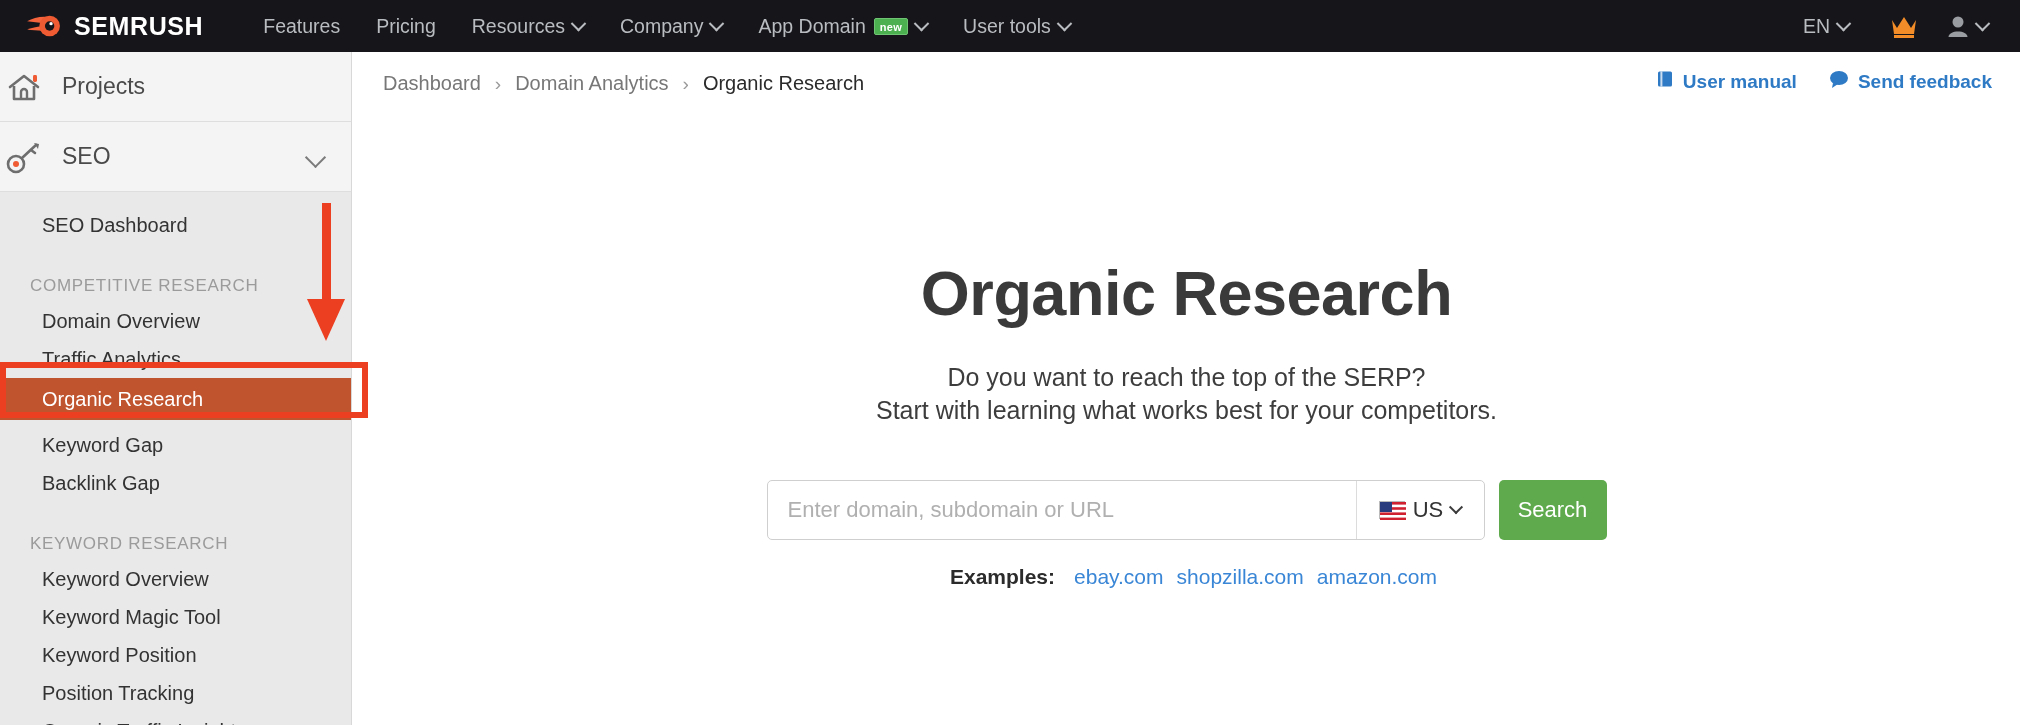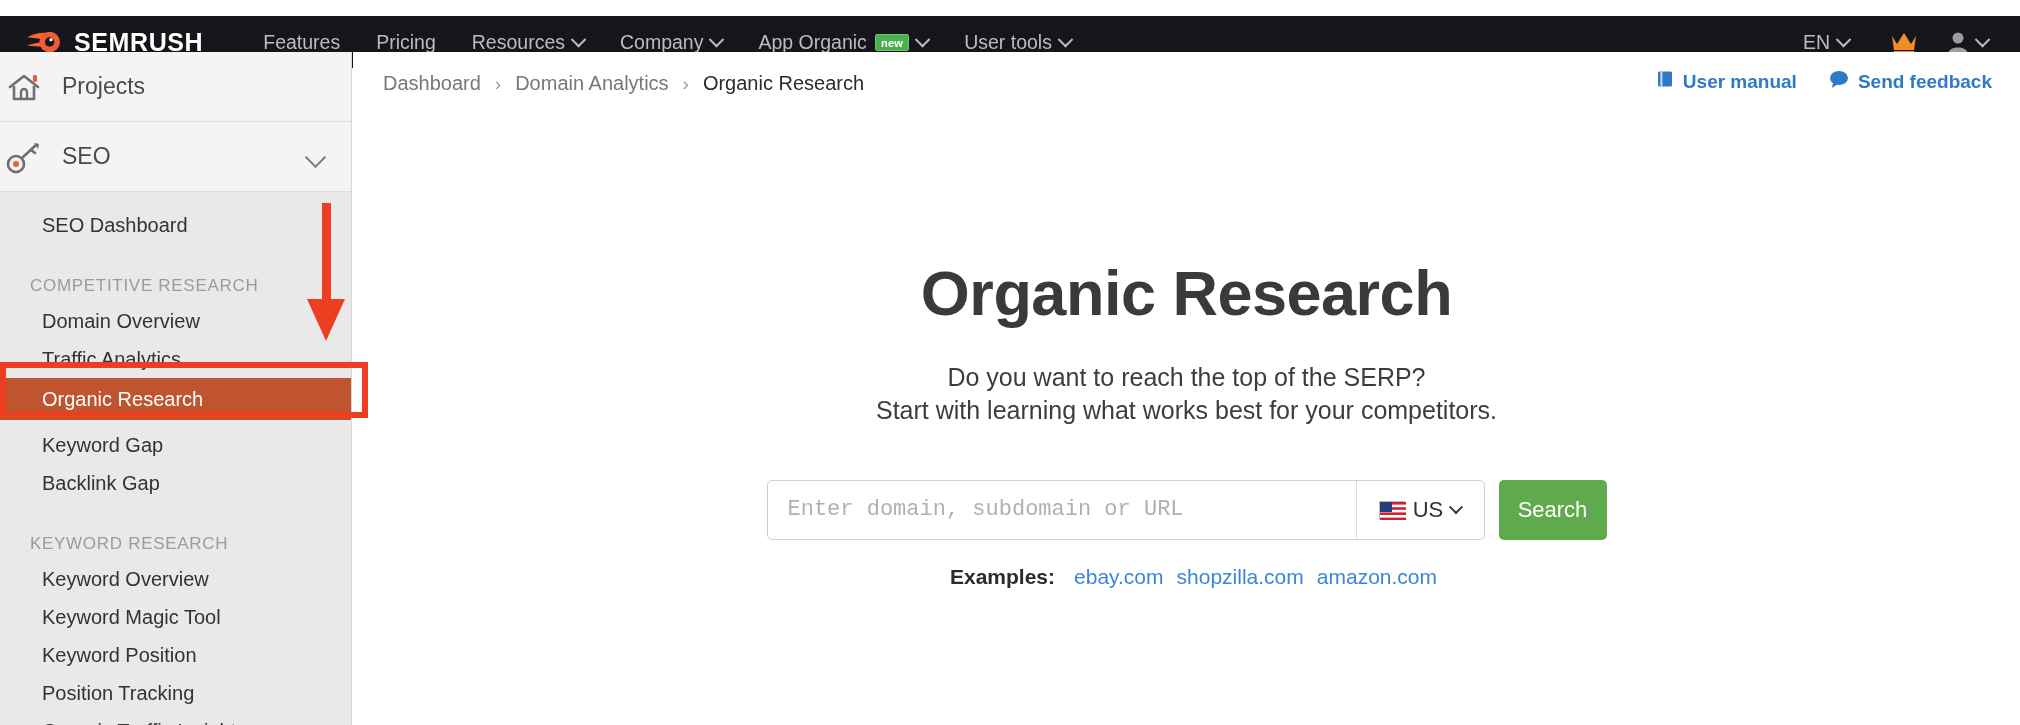--- a/index.html
+++ b/index.html
@@ -5,21 +5,21 @@
   * { box-sizing: border-box; margin: 0; padding: 0; }
   html, body {
     width: 2020px; height: 725px;
     background: #ffffff;
     font-family: "Liberation Sans", sans-serif;
     overflow: hidden;
   }
 
   
   .topnav {
-    position: absolute; left: 0; top: 16px;
+    position: absolute; left: 0; top: 0;
     width: 2020px; height: 52px;
     background: #16161a;
     display: flex; align-items: center;
   }
   .brand {
     display: flex; align-items: center;
     margin-left: 25px; margin-right: 42px;
   }
   .brand-logo { width: 38px; height: 30px; margin-right: 11px; }
   .brand-name {
@@ -145,21 +145,21 @@
   }
   .searchbox {
     width: 718px; height: 60px;
     border: 1px solid #cfcfcf; border-radius: 5px;
     background: #fff; display: flex; align-items: center;
     overflow: hidden;
   }
   .searchbox input {
     flex: 1; border: none; outline: none; height: 68px;
     font-size: 22px; color: #555; padding-left: 20px;
-    font-family: Liberation Mono, monospace; background: transparent;
+    font-family: Liberation Sans, sans-serif; background: transparent;
   }
   .searchbox input::placeholder { color: #b0b0b0; }
   .db-select {
     width: 128px; height: 58px; border-left: 1px solid #dcdcdc;
     display: flex; align-items: center; justify-content: center;
     gap: 8px; cursor: pointer;
   }
   .flag { width: 26px; height: 18px; border: 1px solid #bbb; }
   .db-code { font-size: 22px; color: #333; font-weight: 500; }
   .chev-sm {
@@ -207,21 +207,21 @@
     </div>
     <div class="nav-item">
       <span>Resources</span>
       <i class="caret"></i>
     </div>
     <div class="nav-item">
       <span>Company</span>
       <i class="caret"></i>
     </div>
     <div class="nav-item">
-      <span>App Organic</span>
+      <span>App Domain</span>
       <span class="badge-new">new</span>
       <i class="caret"></i>
     </div>
     <div class="nav-item">
       <span>User tools</span>
       <i class="caret"></i>
     </div>
   </div>
 
   <div class="nav-right">

